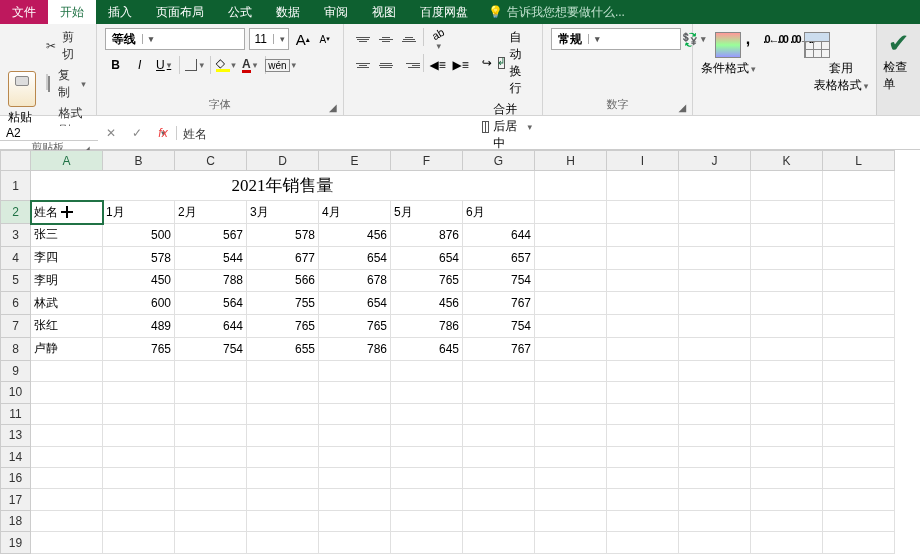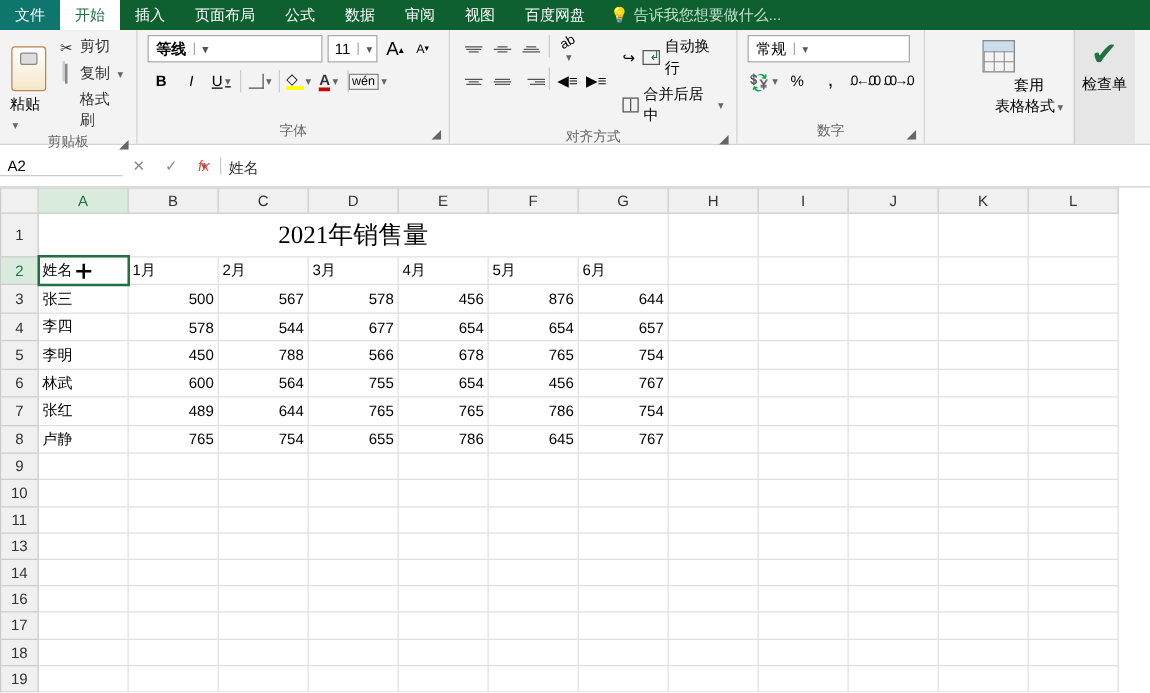--- a/index.html
+++ b/index.html
@@ -1,21 +1,21 @@
 <!DOCTYPE html>
 <html><head>
 <meta charset="utf-8">
 <style>
   * { box-sizing: border-box; margin: 0; padding: 0; }
   html, body { width: 920px; height: 554px; font-family: "Microsoft YaHei", Arial, sans-serif; font-size: 12px; overflow: hidden; background: #fff; }
   
   
   .tabbar { display: flex; align-items: stretch; height: 24px; background: #0e6030; color: #fff; }
   .tabbar .tab { padding: 4px 12px; cursor: pointer; font-size: 12px; display: flex; align-items: center; }
-  .tabbar .tab.file { background: #0f766e; }
+  .tabbar .tab.file { background: #be185d; }
   .tabbar .tab.active { background: #fff; color: #207245; }
   .tabbar .hint { flex: 1; display: flex; align-items: center; color: #bfe0cd; padding-left: 8px; font-size: 12px; }
   .tabbar .hint .bulb { margin-right: 4px; }
 
   
   .ribbon { display: flex; height: 92px; background: #f3f3f3; border-bottom: 1px solid #d4d4d4; }
   .group { border-right: 1px solid #d4d4d4; padding: 4px 8px 2px 8px; display: flex; flex-direction: column; }
   .group-body { flex: 1; display: flex; }
   .group-label { text-align: center; color: #666; font-size: 11px; height: 16px; position: relative; }
   .group-label .dialog-launch { position: absolute; right: -2px; bottom: 0; font-size: 10px; color: #666; }
@@ -95,21 +95,21 @@
 
   
   .grid-wrap { display:flex; height:calc(554px - 24px - 92px - 34px); overflow:hidden; position:relative;}
   table.sheet { border-collapse:collapse; table-layout:fixed; }
   .corner { width:30px; height:20px; background:#f0f0f0; border:1px solid #ccc;}
   th.colh { background:#f0f0f0; border:1px solid #ccc; height:20px; font-weight:normal; color:#333; width:72px;}
   th.rowh { background:#f0f0f0; border:1px solid #ccc; width:30px; font-weight:normal; color:#333; text-align:center; height:17px;}
   td.cell { border:1px solid #e0e0e0; height:17px; padding:0 3px; white-space:nowrap; overflow:hidden;}
   td.num { text-align:right;}
   td.txt { text-align:left;}
-  .title-cell { text-align:center; font-size:20px; font-family:SimSun,serif;}
+  .title-cell { text-align:center; font-size:17px; font-family:SimSun,serif;}
   .sel { outline:2px solid #207245; outline-offset:-1px; position:relative;}
   th.colh.active, th.rowh.active { background:#d9ebdd; color:#207245;}
   
   
   .cross-cursor { position:absolute; left:50%; top:50%; width:12px; height:12px; transform:translate(-50%,-50%);}
   .cross-cursor::before, .cross-cursor::after { content:""; position:absolute; background:#000;}
   .cross-cursor::before { left:0; right:0; top:5px; height:2px;}
   .cross-cursor::after { top:0; bottom:0; left:5px; width:2px;}
 </style>
 </head>
@@ -261,21 +261,21 @@
             <span class="merge-ico"></span>
             <span>合并后居中</span>
             <span class="drop">▾</span>
           </div>
       </div>
     </div>
     <div class="group-label"><span>对齐方式</span><span class="dialog-launch">◢</span></div>
   </div>
 
   <div class="group" style="width:150px;">
-    <div class="group-body" style="flex-direction:column;">
+    <div class="group-body" style="flex-direction:row;font-weight:bold;">
       <div class="num-top">
         <div class="combo num-combo">
             <span>常规</span>
             <span class="arr">▾</span>
           </div>
       </div>
       <div class="num-bot">
         <div class="nbtn">
             <span class="curr-ico">💱</span>
             <span class="drop">▾</span>
@@ -292,20 +292,24 @@
         <div class="nbtn">
             <span class="deci">.00→.0</span>
           </div>
       </div>
     </div>
     <div class="group-label"><span>数字</span><span class="dialog-launch">◢</span></div>
   </div>
 
   <div class="group" style="flex:0 0 auto; border-right:none;">
     <div class="group-body styles-col">
+      <div class="style-big">
+        <div class="sico cond-ico"></div>
+        <div style="text-align:center;"><span>条件格式</span><span class="drop">▾</span></div>
+      </div>
       <div class="style-big">
         <div class="sico tbl-ico"></div>
         <div style="text-align:center; white-space:pre-line;margin-left:48px;"><span>套用
 表格格式</span><span class="drop">▾</span></div>
       </div>
     </div>
     <div class="group-label"></div>
   </div>
   <div class="check-big">
     <div class="check-ico">✔</div>

